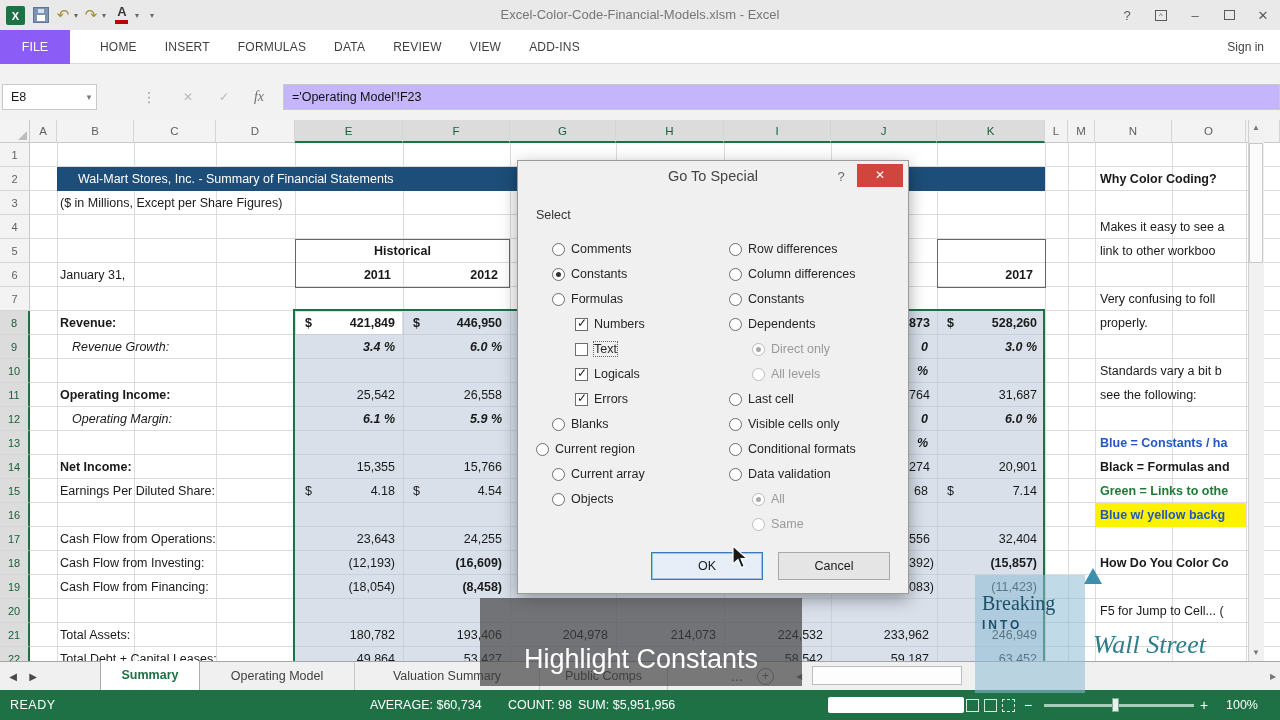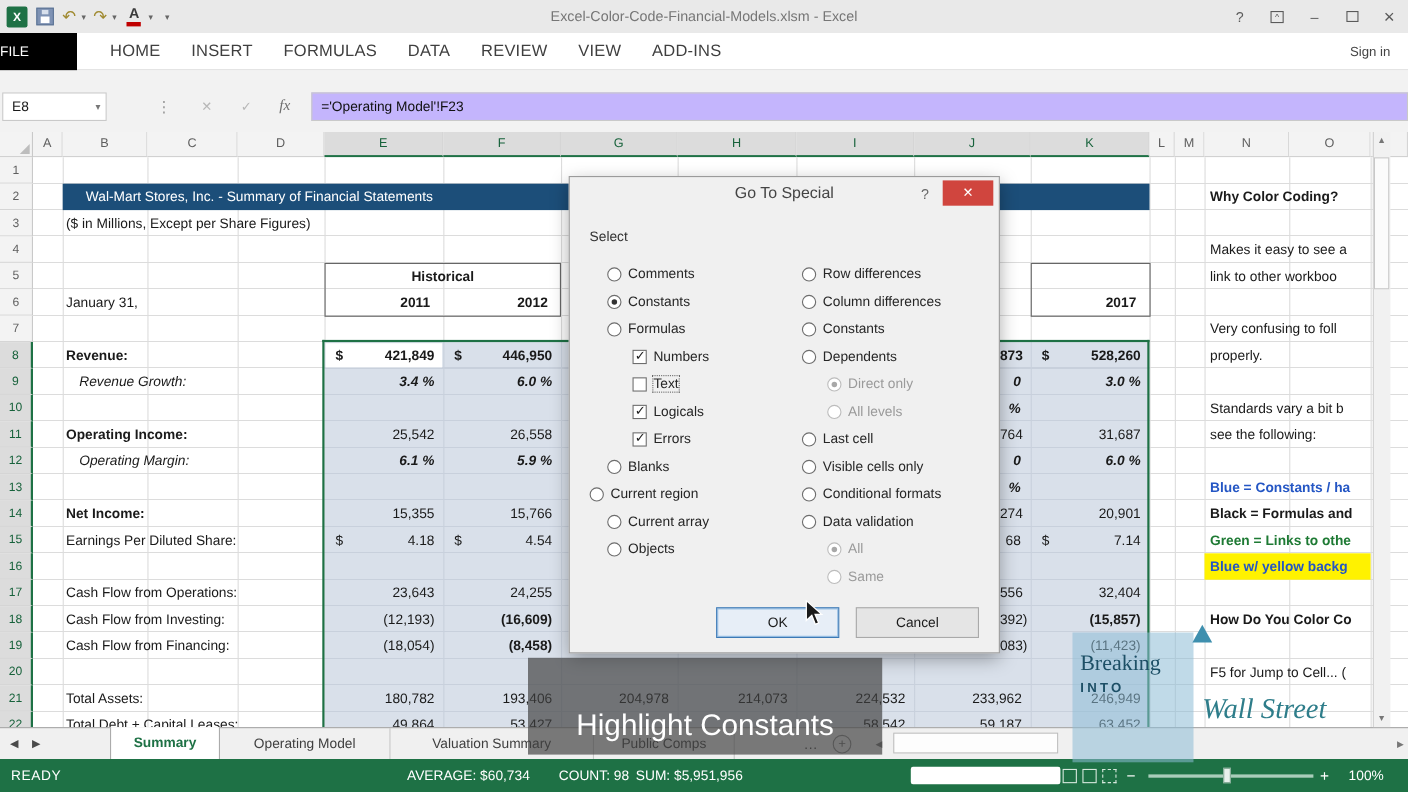--- a/index.html
+++ b/index.html
@@ -18,23 +18,23 @@
 #saveicon::before{content:"";position:absolute;left:4px;top:1px;width:6px;height:4px;background:#D8E0EC}
 .goldarrow{color:#A08A30;font-size:15px}
 .caret{font-size:8px;color:#666}
 #fontcolor{position:absolute;left:114px;top:4px;width:16px;height:22px;text-align:center;font-weight:bold;font-size:13px;color:#3a3a3a}
 #fontcolor::after{content:"";position:absolute;left:1px;bottom:2px;width:13px;height:4px;background:#C00000}
 .wc{width:34px;height:30px;display:flex;align-items:center;justify-content:center;color:#5a5a5a;font-size:13px}
 #maxbox{width:11px;height:10px;border:1px solid #5a5a5a}
 #ribopt{width:12px;height:11px;border:1px solid #5a5a5a;font-size:8px;line-height:9px;text-align:center;color:#5a5a5a}
 
 #ribbonrow{left:0;top:30px;width:1280px;height:34px;background:#fff;border-bottom:1px solid #D9D9D9}
-#filetab{left:0;top:30px;width:70px;height:34px;background:#000000;color:#fff;text-align:left;line-height:34px;font-size:12.5px}
+#filetab{left:0;top:30px;width:70px;height:34px;background:#8b5cf6;color:#fff;text-align:center;line-height:34px;font-size:12.5px}
 #tabs{left:70px;top:30px;height:34px;display:flex;padding-left:16px}
-.rtab{padding:0 14px;line-height:34px;font-size:15px;color:#3f3f3f;letter-spacing:.2px}
+.rtab{padding:0 14px;line-height:34px;font-size:12px;color:#3f3f3f;letter-spacing:.2px}
 #signin{right:16px;top:30px;height:34px;line-height:34px;color:#444;font-size:12px}
 
 #fbar{left:0;top:64px;width:1280px;height:56px;background:#F2F2F2}
 #namebox{left:2px;top:84px;width:95px;height:26px;background:#fff;border:1px solid #C9C9C9;line-height:24px;padding-left:8px}
 #nbcaret{left:82px;top:84px;width:14px;height:26px;line-height:26px;text-align:center;font-size:9px;color:#777}
 .fbicon{position:absolute;top:84px;height:26px;line-height:26px;text-align:center;font-size:12px;color:#B8B8B8}
 #fxi{color:#6F6F6F;font-family:"Liberation Serif",serif;font-style:italic;font-size:14px}
 #formulainput{left:283px;top:84px;width:997px;height:26px;background:#c4b5fd;border:1px solid #C9C9C9;line-height:24px;padding-left:8px;color:#111}
 
 .ch{position:absolute;top:120px;height:23px;line-height:22px;text-align:center;font-size:11.5px;color:#5f5f5f;background:#F3F3F3;border-right:1px solid #D5D5D5;border-bottom:1px solid #C9C9C9}

